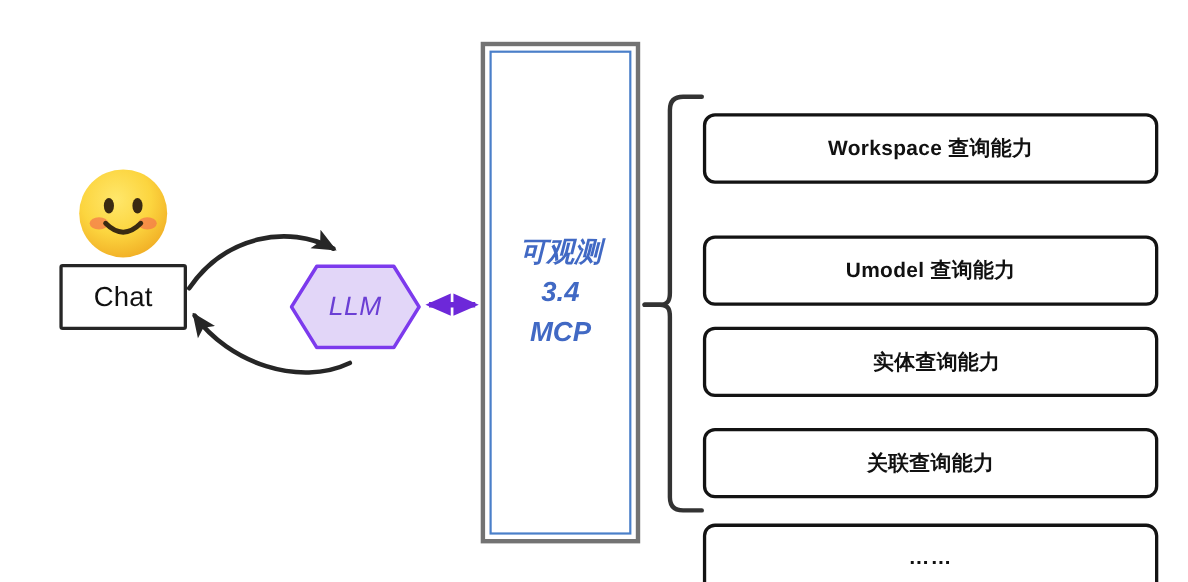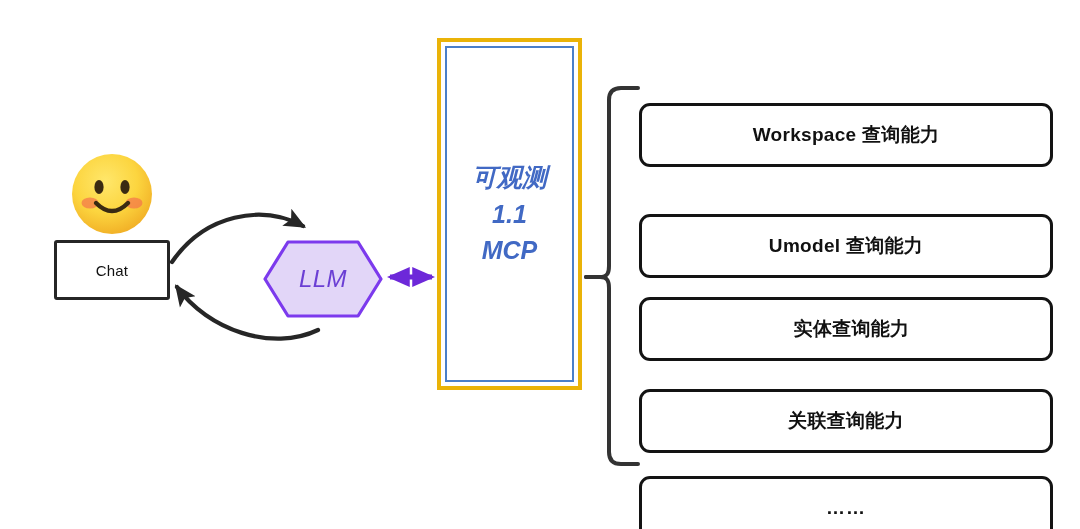--- a/index.html
+++ b/index.html
@@ -36,21 +36,21 @@
     height: 60px;
     border: 3px solid #262626;
     border-radius: 3px;
     background: #ffffff;
     box-sizing: border-box;
     display: flex;
     align-items: center;
     justify-content: center;
   }
   #chat-box .label {
-    font-size: 15px;
+    font-size: 25px;
     color: #111111;
     letter-spacing: .2px;
   }
 
   
   #llm-node {
     position: absolute;
     left: 263px;
     top: 240px;
     width: 120px;
@@ -72,23 +72,23 @@
     letter-spacing: .5px;
     pointer-events: none;
   }
 
   
   #mcp-server-box {
     position: absolute;
     left: 437px;
     top: 38px;
     width: 145px;
-    height: 352px;
-    box-sizing: border-box;
-    border: 4px solid #eab308;
+    height: 456px;
+    box-sizing: border-box;
+    border: 4px solid #737373;
     background: #ffffff;
     padding: 4px;
   }
   #mcp-server-inner {
     width: 100%;
     height: 100%;
     box-sizing: border-box;
     border: 2px solid #4a7fc9;
     background: #ffffff;
     display: flex;
@@ -177,21 +177,21 @@
   <div id="llm-node">
     <svg width="120" height="78" viewBox="0 0 120 78" aria-hidden="true">
       <polygon points="25,2 95,2 118,39 95,76 25,76 2,39" fill="#e2d6f8" stroke="#7c3aed" stroke-width="3.2" stroke-linejoin="round"></polygon>
     </svg>
     <span class="hex-label">LLM</span>
   </div>
 
   <div id="mcp-server-box">
     <div id="mcp-server-inner">
       <div class="line">可观测</div>
-      <div class="line">1.1</div>
+      <div class="line">3.4</div>
       <div class="line">MCP</div>
     </div>
   </div>
 
   <div class="cap-box" id="cap-box-0">
     <span class="cap-label">Workspace 查询能力</span>
   </div>
   <div class="cap-box" id="cap-box-1">
     <span class="cap-label">Umodel 查询能力</span>
   </div>

